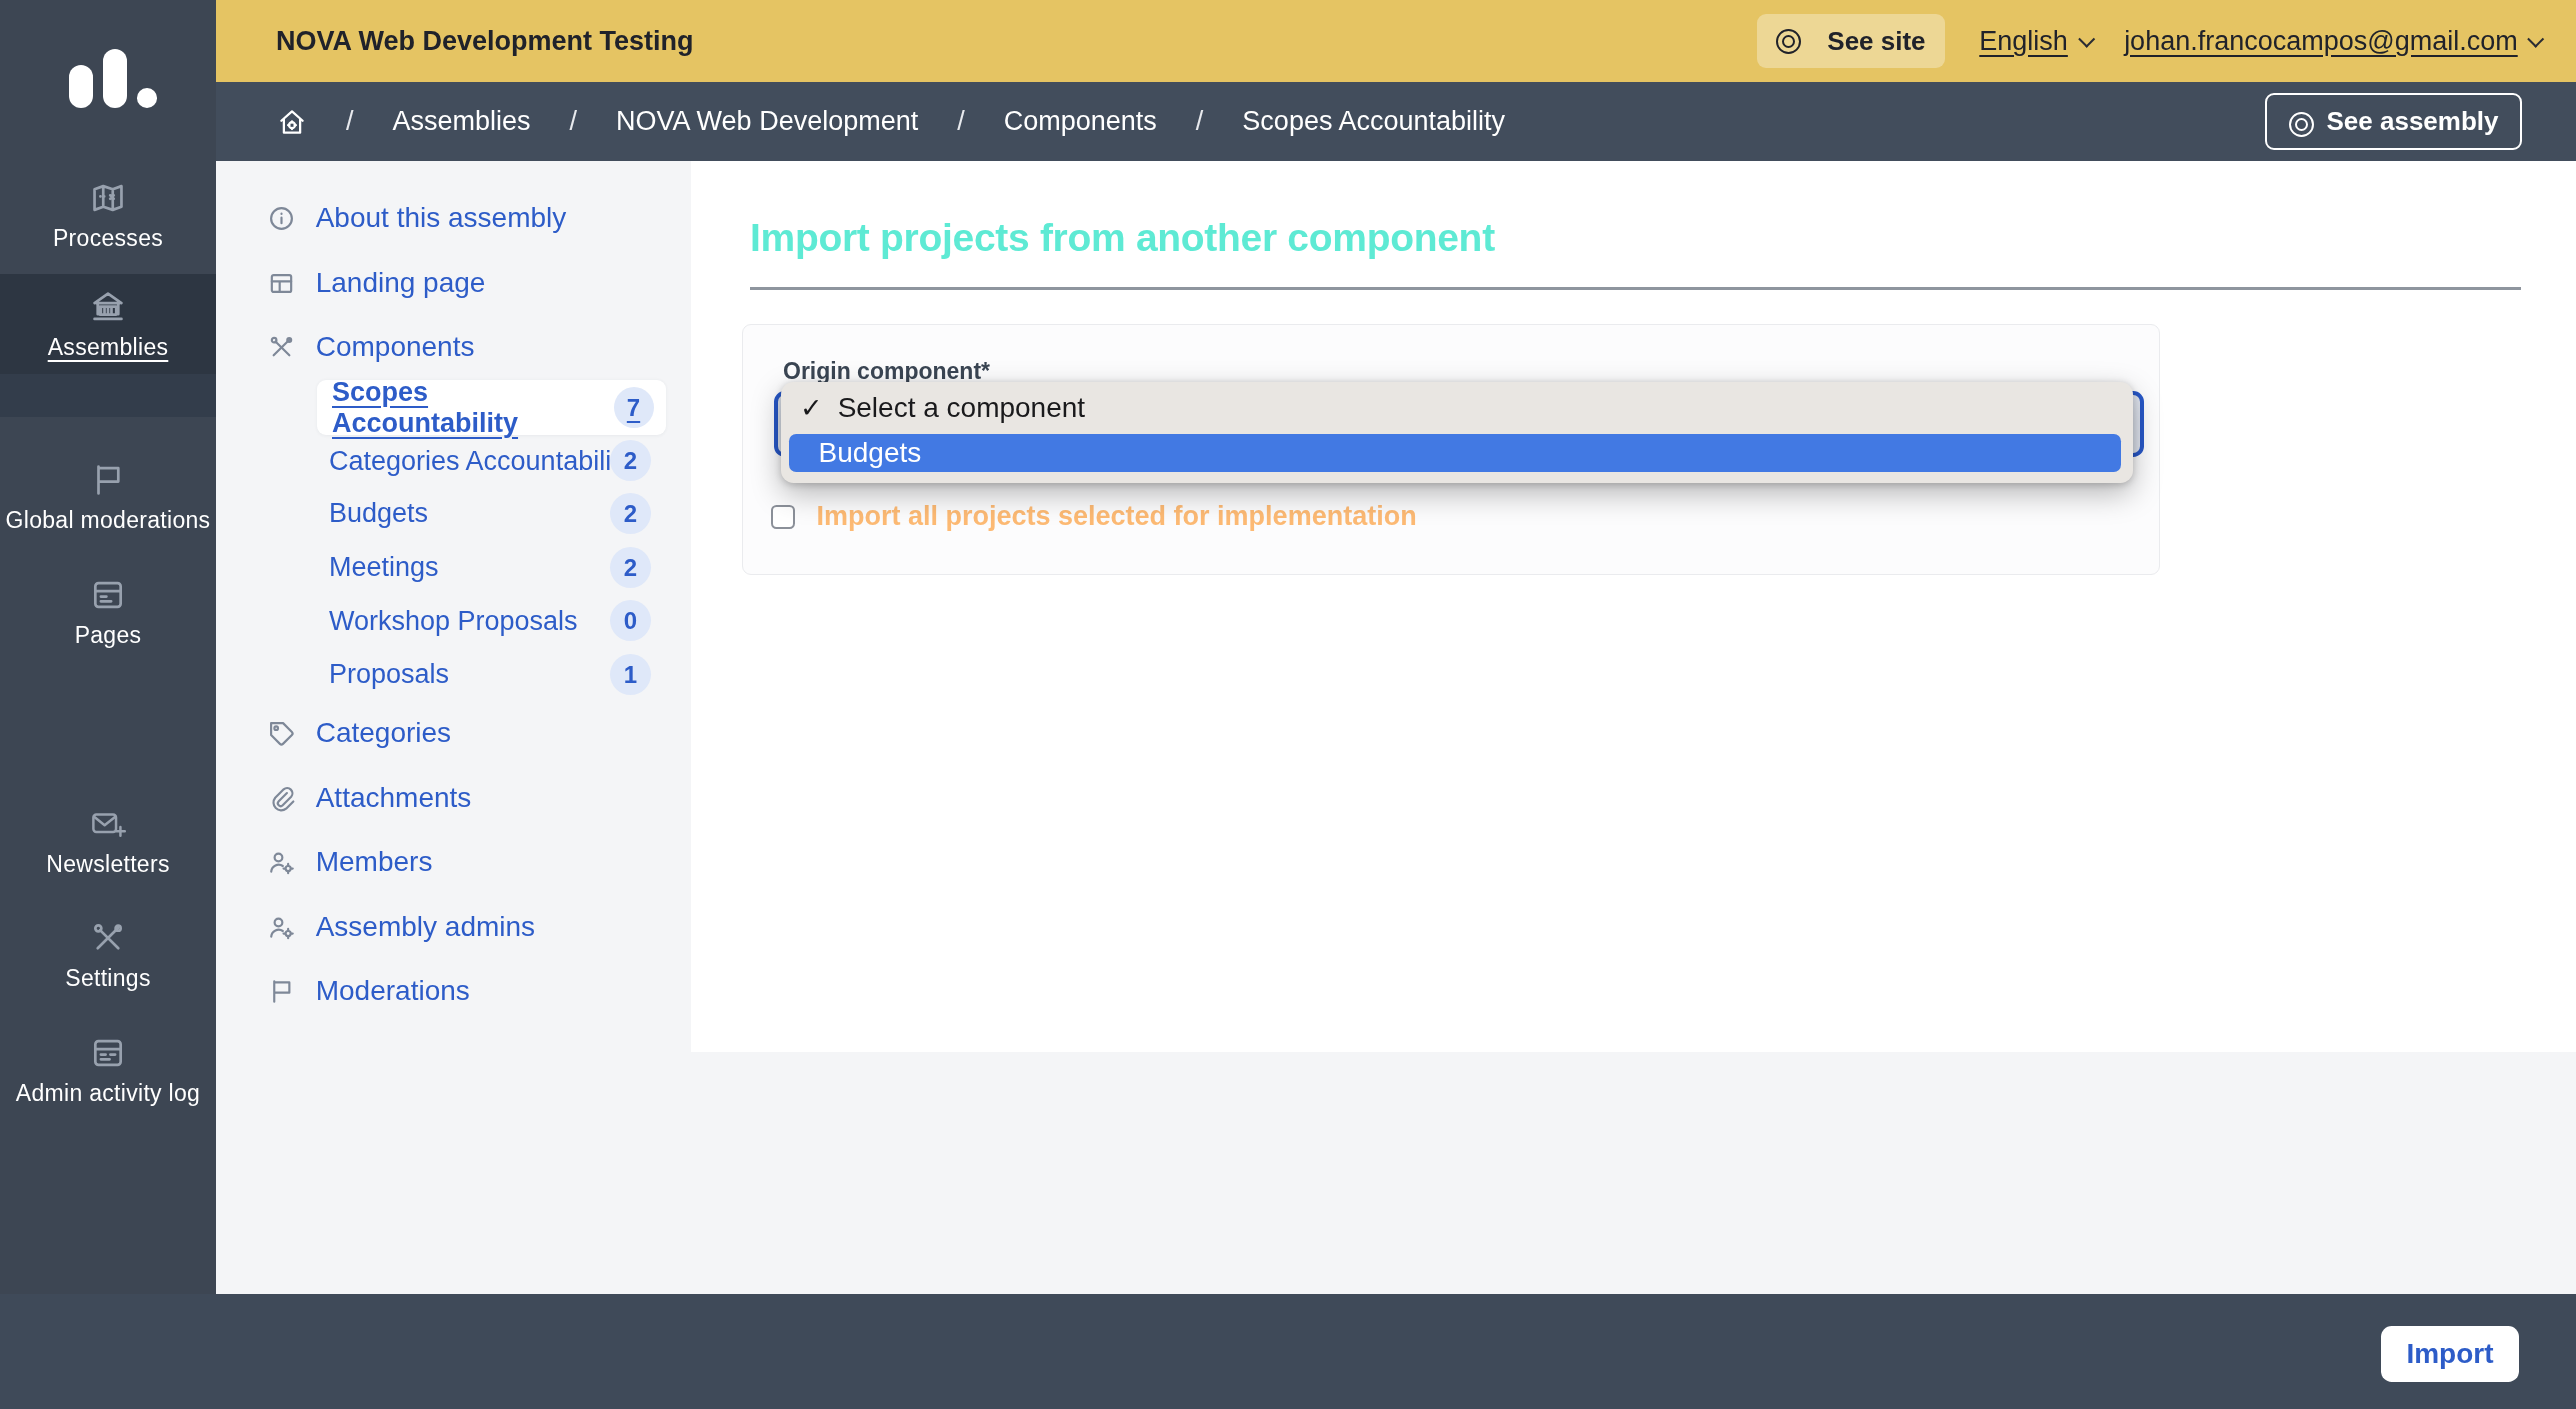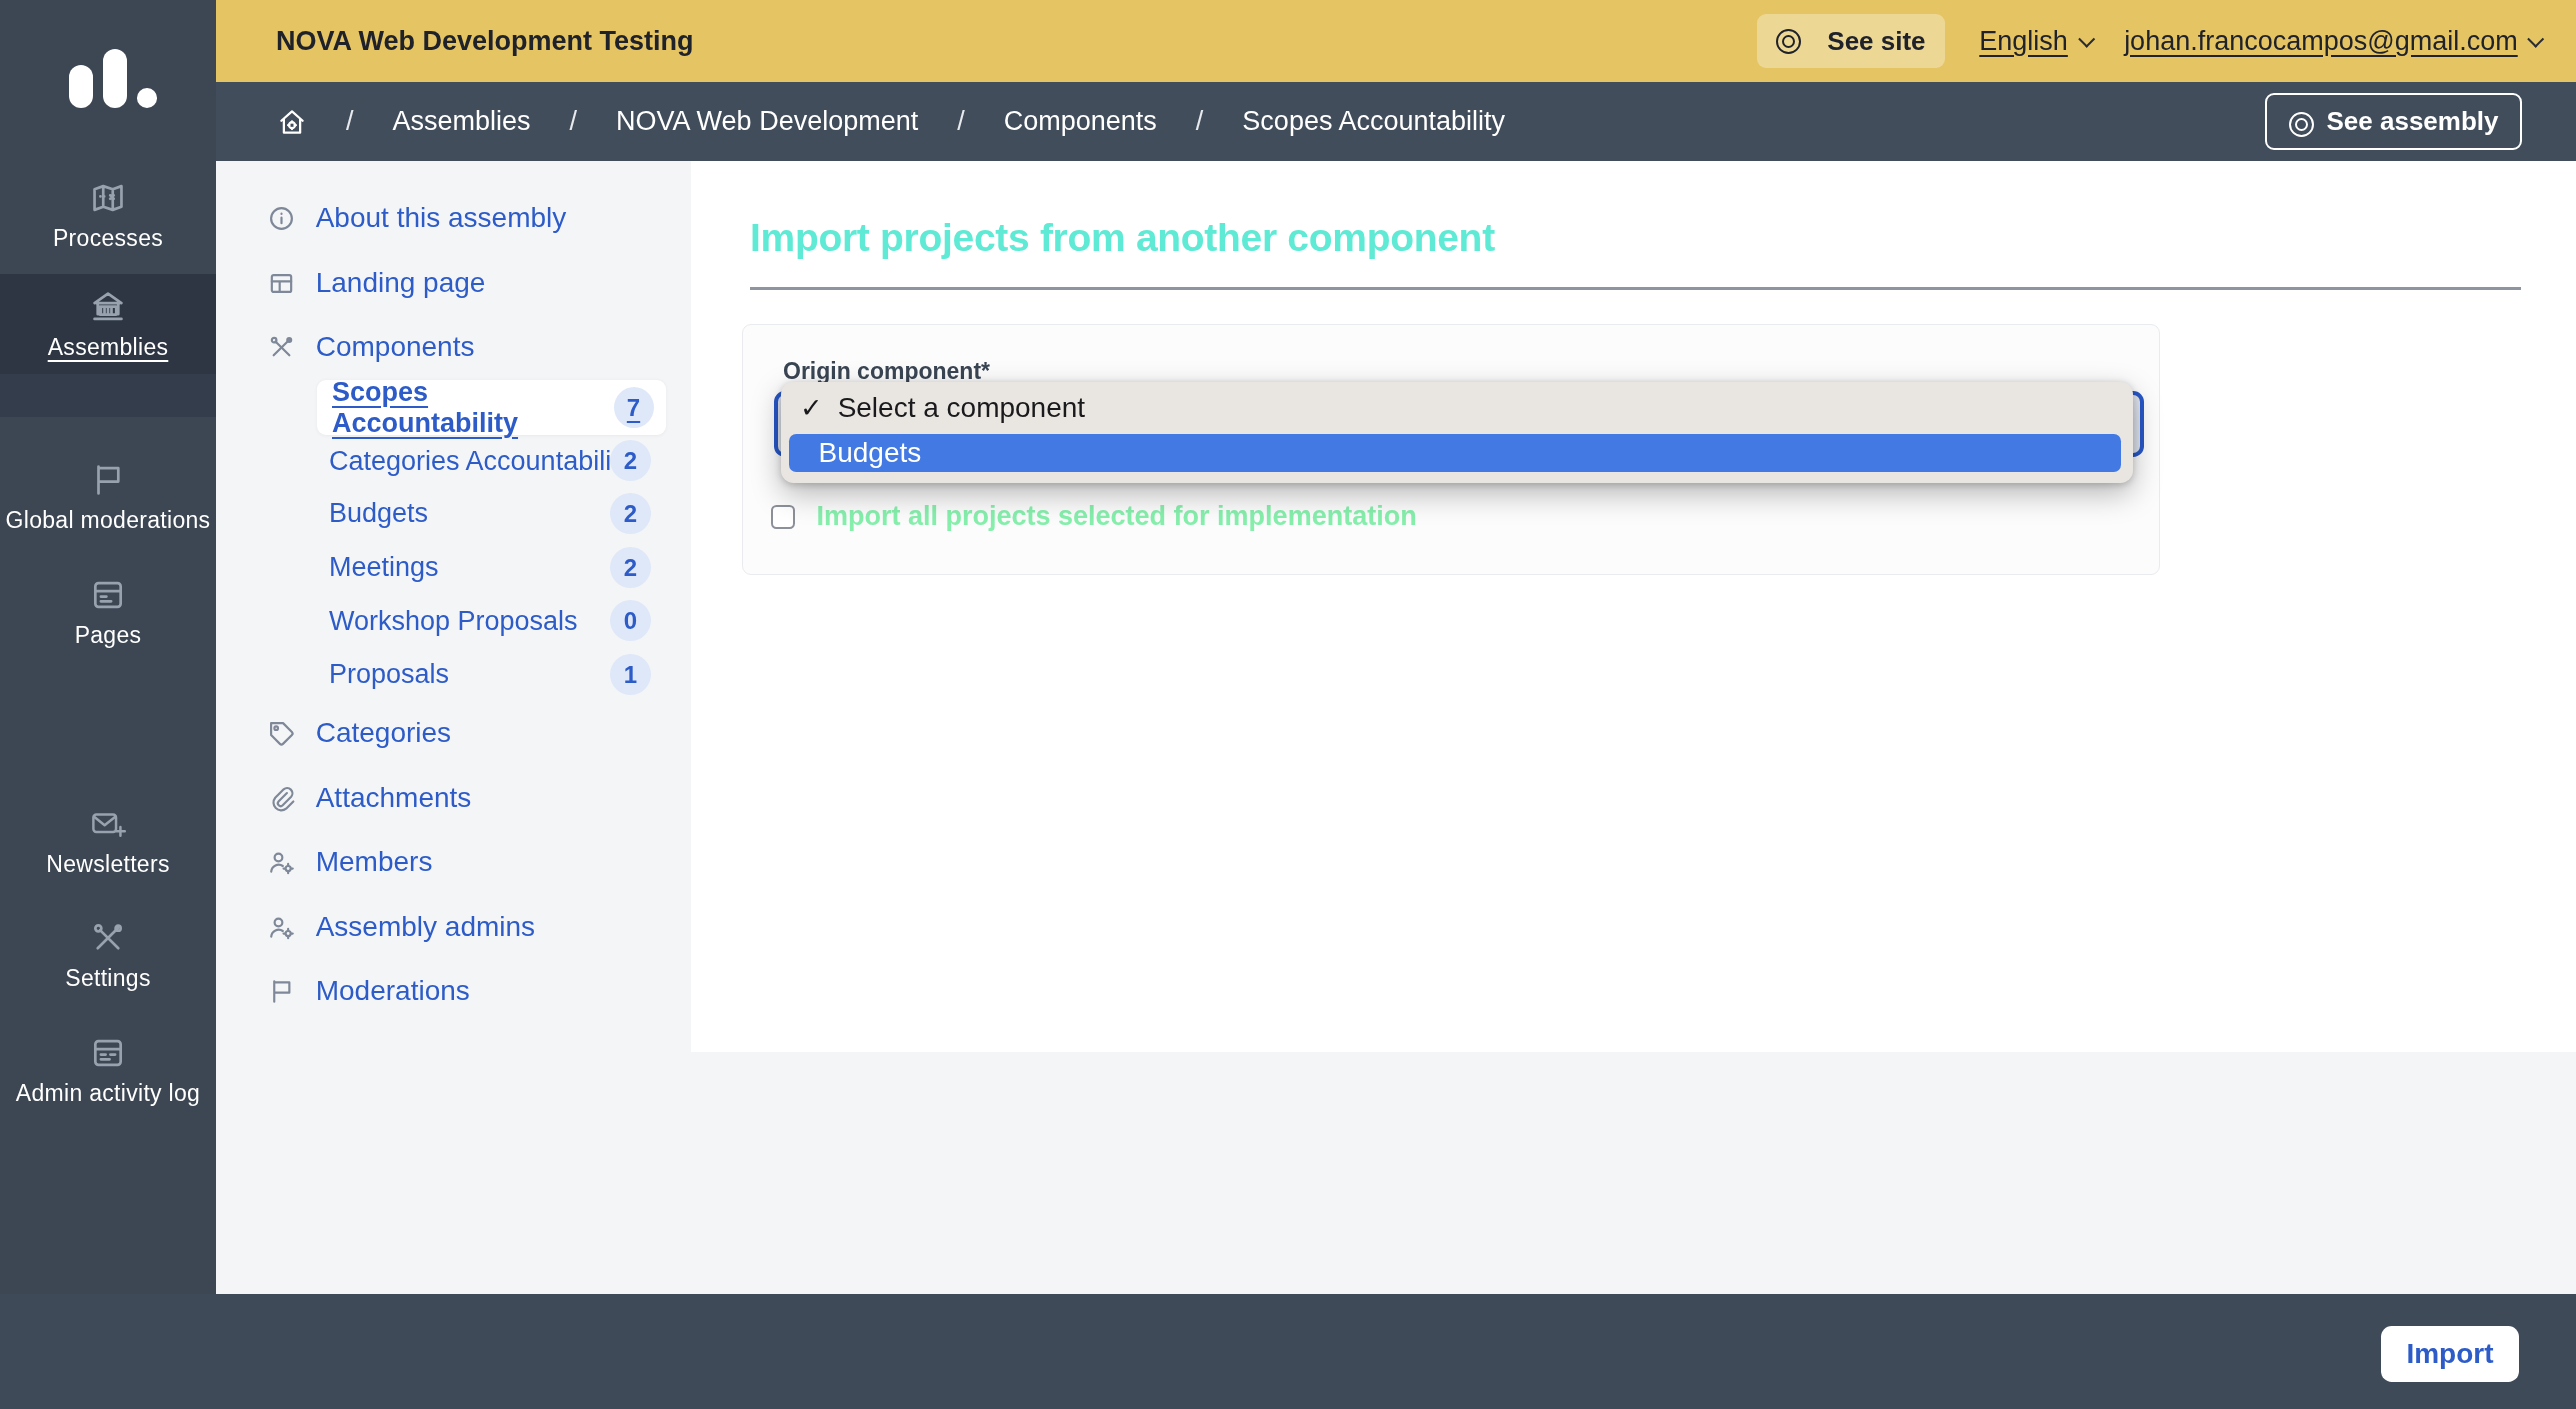--- a/index.html
+++ b/index.html
@@ -90,21 +90,21 @@
   .popup { left:781px; top:382px; width:1352px; height:101px; background:#e9e6e2; border-radius:12.5px;
            box-shadow:0 10.7px 30px rgba(0,0,0,.28), 0 1.8px 7.2px rgba(0,0,0,.18); z-index:3; }
   .popup-row1 { height:52px; display:flex; align-items:center; gap:15px; padding-left:19px;
                 font-size:28px; color:#1a1a1c; cursor:pointer; }
   .popup-check { font-size:27px; color:#1a1a1c; }
   .popup-row2 { margin:0 12.5px 0 8px; height:38px; background:#4279e3; border-radius:7.2px;
                 display:flex; align-items:center; padding-left:29.5px; font-size:28px; color:#fff;
                 cursor:pointer; }
   .check-row { left:771px; top:501px; display:flex; align-items:center; gap:21.5px; cursor:pointer; }
   .checkbox { width:24px; height:24px; border:2.7px solid #8b9099; border-radius:5.4px; background:#fff; }
-  .check-label { font-size:27px; font-weight:bold; color:#86efac; }
+  .check-label { font-size:27px; font-weight:bold; color:#fdba74; }
 
   
   .import-btn { left:2381px; top:1326px; width:138px; height:56px; background:#fff; border-radius:10.7px;
                 display:flex; align-items:center; justify-content:center; cursor:pointer; }
   .import-btn .txt { color:#2d5cc8; font-size:28px; font-weight:bold; }
 </style>
 </head>
 <body>
 
 <div class="abs graybg"></div>

